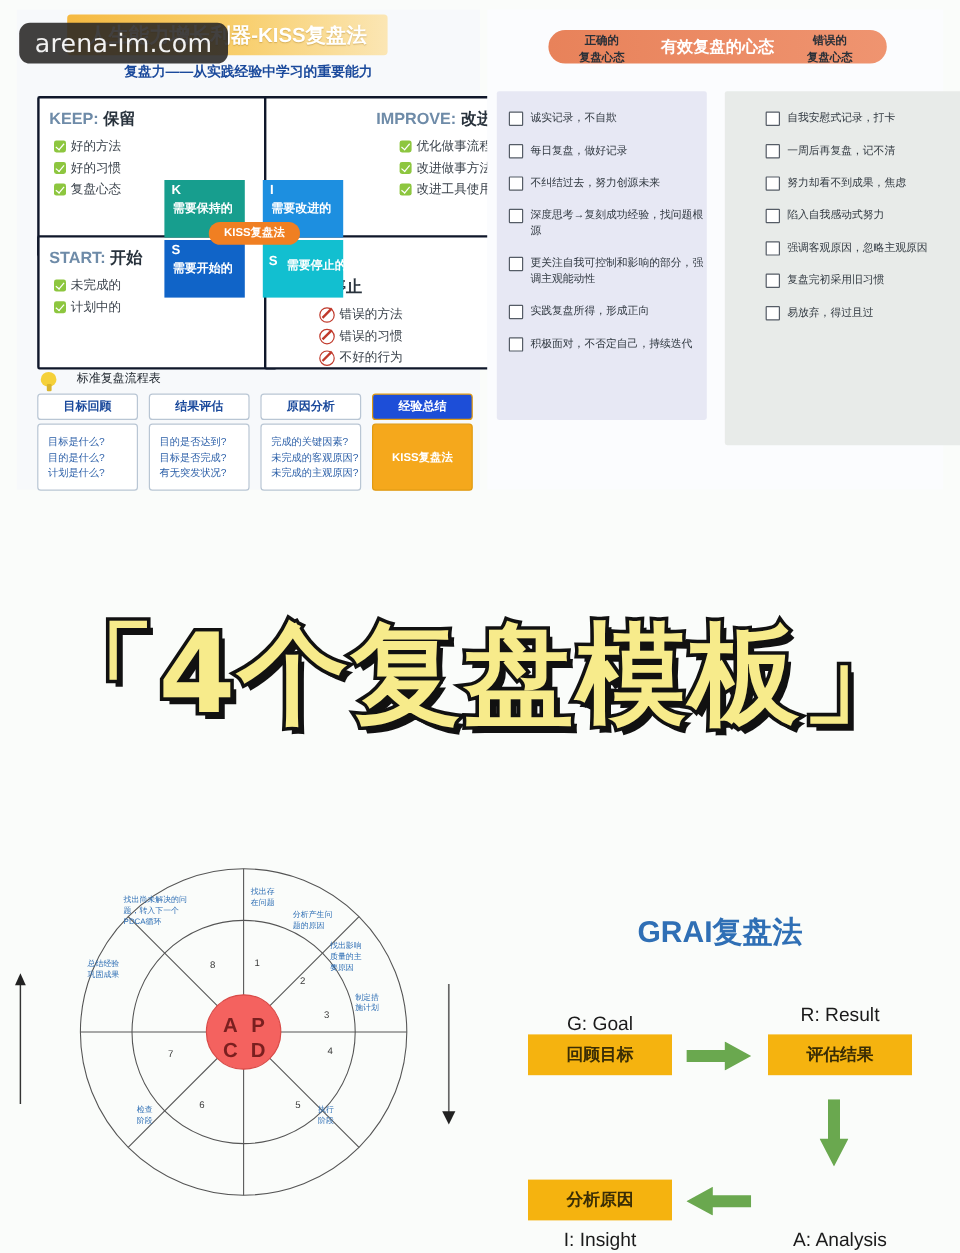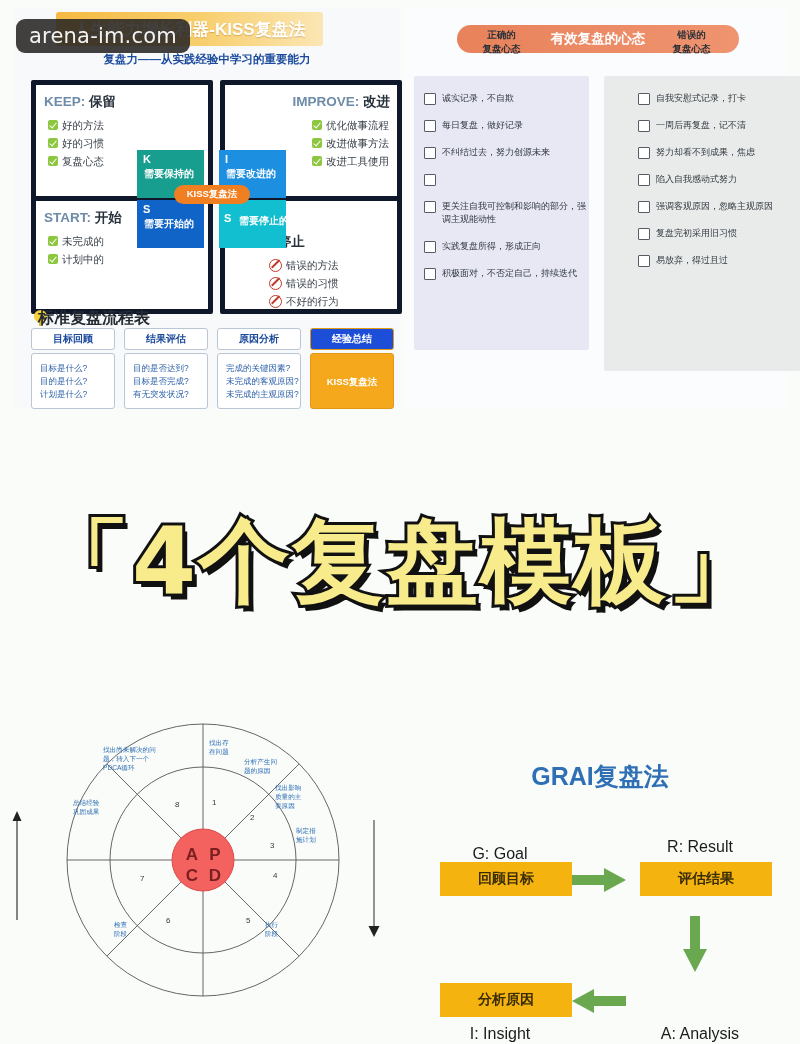--- a/index.html
+++ b/index.html
@@ -21,21 +21,21 @@
     background:linear-gradient(90deg,#f5b942,#f8cf6e 55%,#fbe6b4);
     border-radius:3px;
     color:#fff;font-weight:bold;font-size:17px;
     display:flex;align-items:center;justify-content:center;
     letter-spacing:0px;text-shadow:0 1px 1px rgba(150,100,0,.35);
   }
   .kiss-sub{
     position:absolute;left:0;top:44px;width:386px;text-align:center;
     color:#1b4a9c;font-weight:bold;font-size:11.5px;
   }
-  .quad{position:absolute;border:5px solid #0f172a;background:#fff;border-radius:2px;}
+  .quad{position:absolute;border:2px solid #0f172a;background:#fff;border-radius:2px;padding-left:24px;}
   .q-keep{left:17px;top:72px;width:172px;height:130px;}
   .q-improve{left:206px;top:72px;width:172px;height:130px;}
   .q-start{left:17px;top:188px;width:172px;height:108px;}
   .q-stop{left:206px;top:188px;width:172px;height:108px;}
   .q-head{position:absolute;font-size:13.5px;font-weight:bold;white-space:nowrap;}
   .q-head .en{color:#6e8ba8;font-weight:bold;}
   .q-head .cn{color:#28323c;font-weight:bold;}
   .q-keep .q-head{left:8px;top:8px;}
   .q-improve .q-head{right:7px;top:8px;}
   .q-start .q-head{left:8px;top:8px;}
@@ -76,21 +76,21 @@
   .kiss-badge{
     position:absolute;left:160px;top:177px;width:76px;height:19px;
     background:#f07f22;border-radius:10px;color:#fff;font-size:9.5px;font-weight:bold;
     display:flex;align-items:center;justify-content:center;z-index:4;
   }
 
   
   .bulb{position:absolute;left:20px;top:302px;width:13px;height:16px;}
   .bulb .b{position:absolute;left:0;top:0;width:13px;height:12px;background:#f5d13a;border-radius:50% 50% 45% 45%;}
   .bulb .st{position:absolute;left:4.5px;top:10px;width:4px;height:6px;background:#d9b52e;border-radius:1px;}
-  .proc-title{position:absolute;left:24px;top:300px;font-size:16px;font-weight:bold;color:#232a32;}
+  .proc-title{position:absolute;left:50px;top:300px;font-size:10px;font-weight:normal;color:#232a32;}
   .proc-cols{position:absolute;left:17px;top:320px;display:flex;gap:9px;}
   .pcol{width:84px;}
   .pcol .ph{
     height:20px;border:1px solid #b9c6d4;background:#fff;border-radius:3px;
     display:flex;align-items:center;justify-content:center;
     font-size:10px;font-weight:bold;color:#1b4a9c;
   }
   .pcol .pb{
     margin-top:3px;height:56px;border:1px solid #b9c6d4;background:#fff;border-radius:3px;
     padding:8px 0 0 8px;box-sizing:border-box;
@@ -137,21 +137,21 @@
   
   .bottom{position:absolute;left:0;top:700px;width:800px;height:344px;}
   .pdca-wrap{position:absolute;left:0;top:20px;width:400px;height:324px;}
   .grai-wrap{position:absolute;left:400px;top:20px;width:400px;height:324px;}
 
   .grai-title{
     position:absolute;left:0;top:40px;width:400px;text-align:center;
     font-size:25px;font-weight:bold;color:#2f6fb5;
   }
   .gbox{
-    position:absolute;width:132px;height:34px;background:#f5b30f;
+    position:absolute;width:120px;height:34px;background:#f5b30f;
     display:flex;align-items:center;justify-content:center;
     color:#3a2d05;font-size:14px;font-weight:bold;
   }
   .glab{position:absolute;width:120px;text-align:center;font-size:16px;color:#1b1b1b;}
   .g-goal{left:40px;top:142px;}
   .g-goal-lab{left:40px;top:125px;}
   .g-res{left:240px;top:142px;}
   .g-res-lab{left:240px;top:118px;}
   .g-ins{left:40px;top:263px;}
   .g-ins-lab{left:40px;top:305px;}
@@ -337,20 +337,21 @@
           <div class="mitem">
               <span class="mbox"></span>
               <span>每日复盘，做好记录</span>
             </div>
           <div class="mitem">
               <span class="mbox"></span>
               <span>不纠结过去，努力创源未来</span>
             </div>
           <div class="mitem">
               <span class="mbox"></span>
+              <span>深度思考→复刻成功经验，找问题根源</span>
             </div>
           <div class="mitem">
               <span class="mbox"></span>
               <span>更关注自我可控制和影响的部分，强调主观能动性</span>
             </div>
           <div class="mitem">
               <span class="mbox"></span>
               <span>实践复盘所得，形成正向</span>
             </div>
           <div class="mitem">

